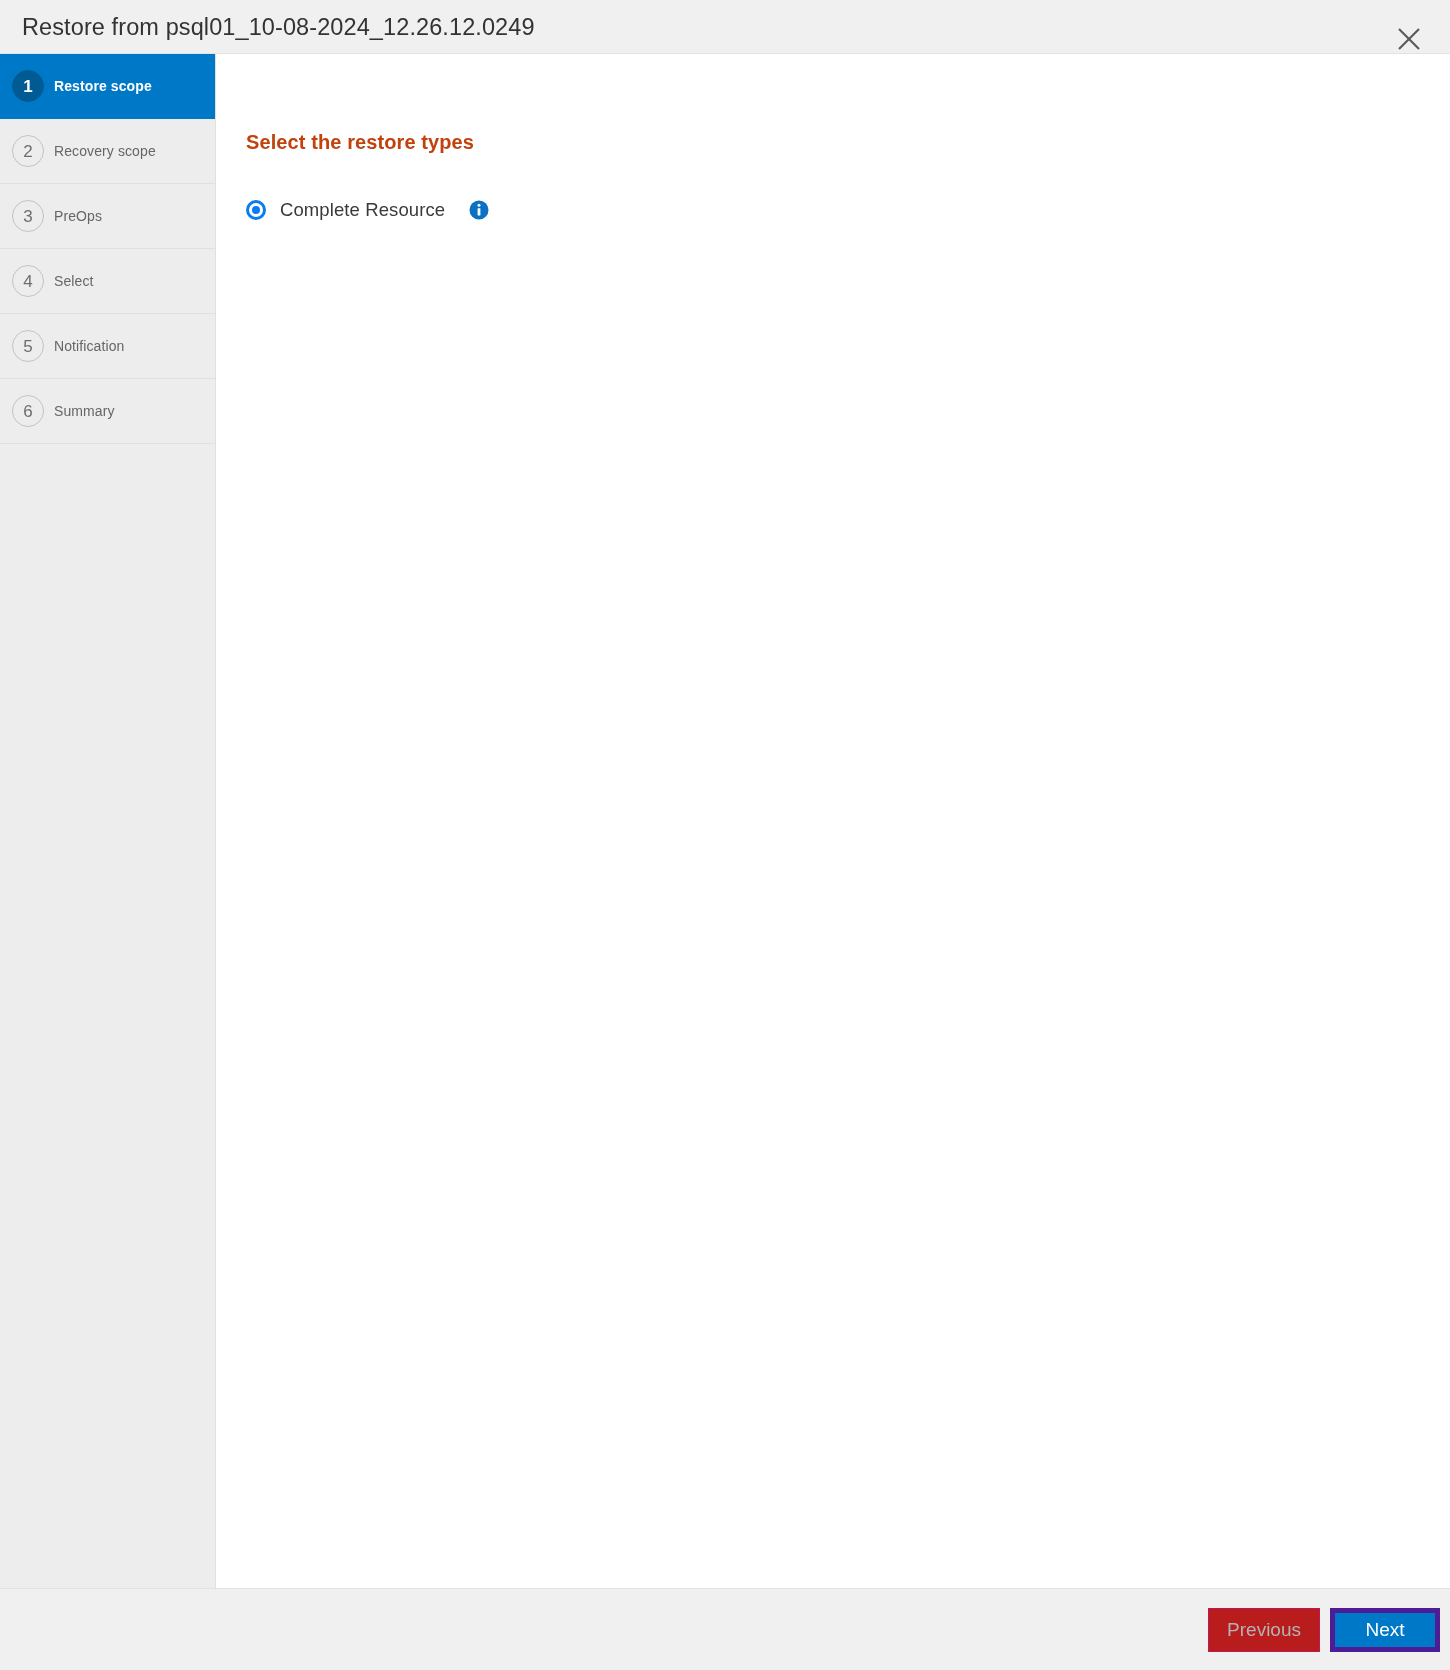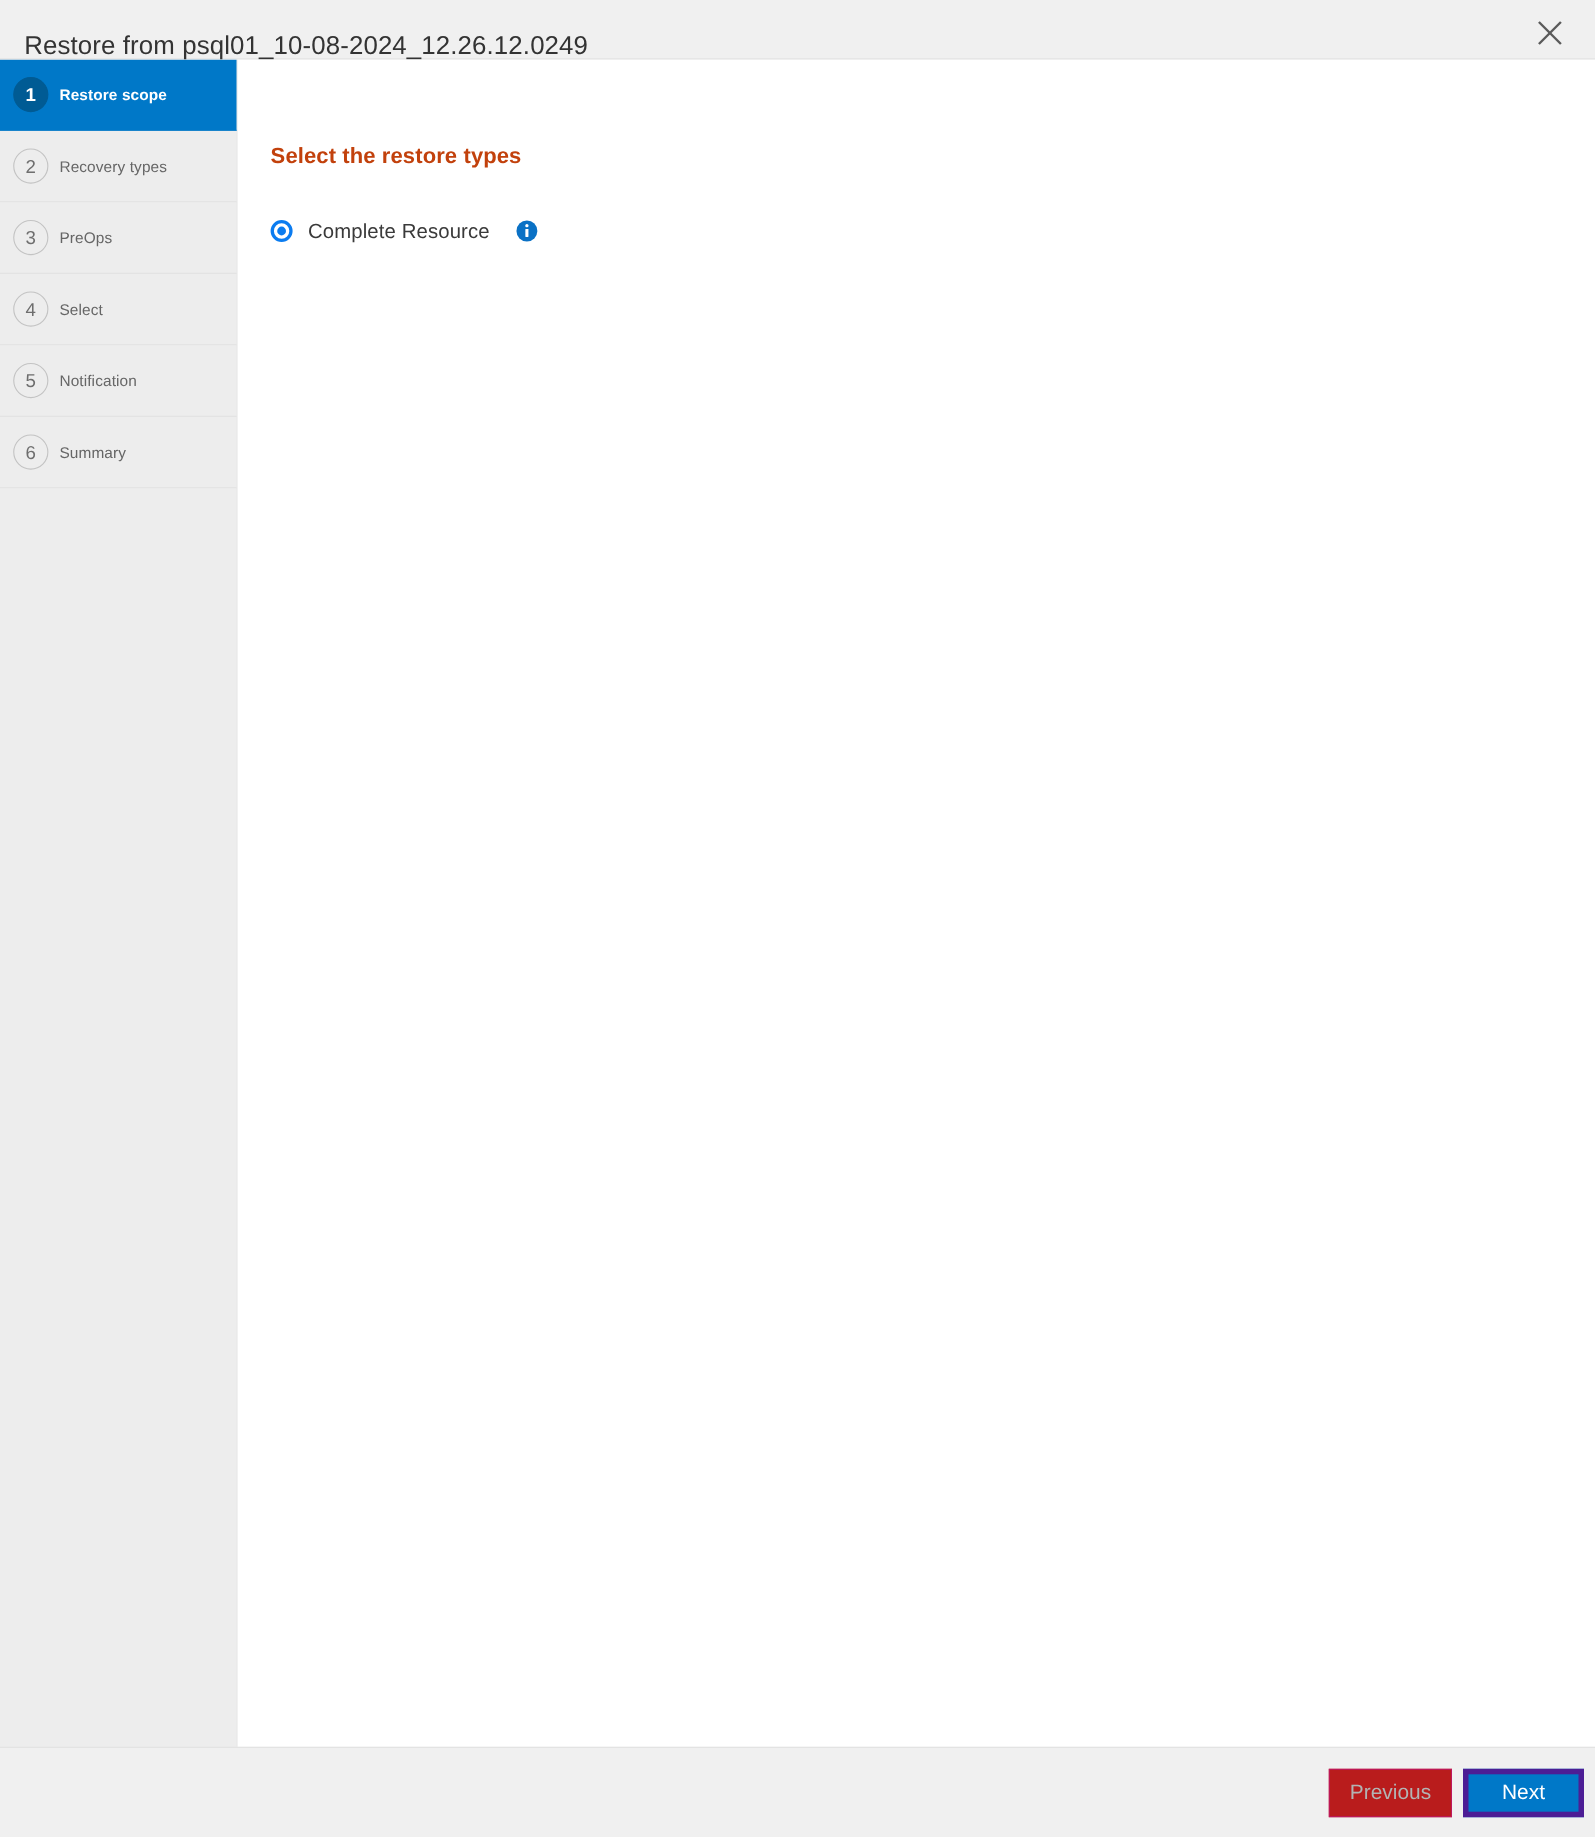--- a/index.html
+++ b/index.html
@@ -24,21 +24,21 @@
   }
 
   
   .dialog-header {
     position: relative;
     height: 54px;
     min-height: 54px;
     background: #f0f0f0;
     border-bottom: 1px solid #e2e2e2;
     display: flex;
-    align-items: flex-end;
+    align-items: flex-start;
     padding: 16px 14px 0 22px;
   }
   .dialog-title {
     font-size: 23.5px;
     font-weight: 400;
     color: #333333;
     letter-spacing: 0.1px;
     line-height: 1;
     white-space: nowrap;
     flex: 1 1 auto;
@@ -236,21 +236,21 @@
 
   <div class="dialog-body">
 
     <nav class="wizard-steps">
       <div class="step active">
         <span class="step-badge">1</span>
         <span class="step-label">Restore scope</span>
       </div>
       <div class="step">
         <span class="step-badge">2</span>
-        <span class="step-label">Recovery types</span>
+        <span class="step-label">Recovery scope</span>
       </div>
       <div class="step">
         <span class="step-badge">3</span>
         <span class="step-label">PreOps</span>
       </div>
       <div class="step">
         <span class="step-badge">4</span>
         <span class="step-label">Select</span>
       </div>
       <div class="step">

